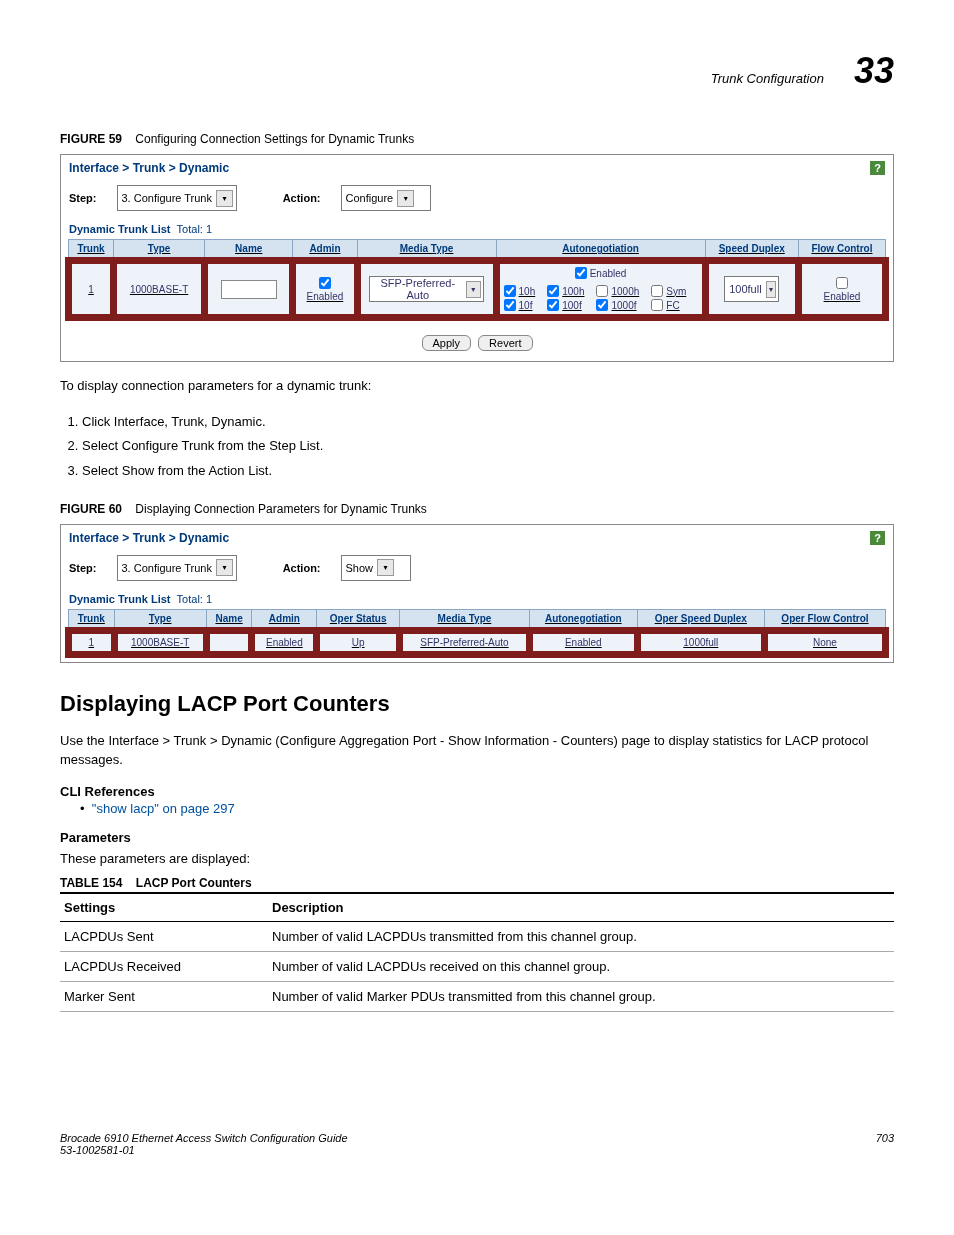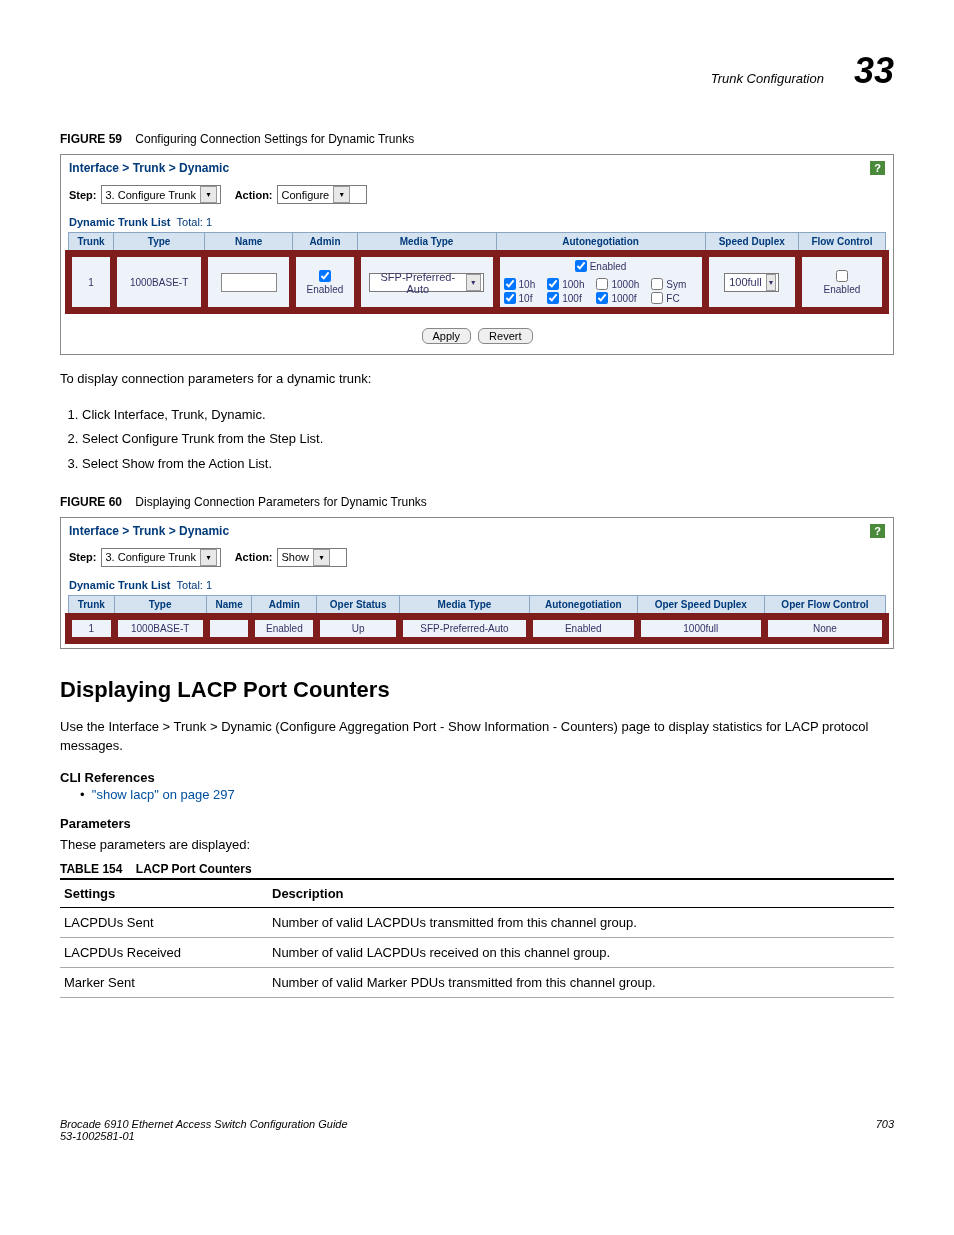--- a/index.html
+++ b/index.html
@@ -55,27 +55,27 @@
     display: inline-flex;
     align-items: center;
     justify-content: center;
     font-weight: bold;
     font-size: 11px;
   }
   .step-row {
     padding: 4px 8px 8px 8px;
     display: flex;
     align-items: center;
-    gap: 4px;
+    gap: 20px;
   }
   .step-row label { font-weight: bold; }
   .dropdown {
     border: 1px solid #7a7a7a;
     background: #fff;
-    height: 19px;
+    height: 26px;
     display: inline-flex;
     align-items: center;
     padding: 0 2px 0 4px;
     font-size: 11px;
     box-sizing: border-box;
   }
   .dropdown .arrow {
     width: 15px;
     height: 15px;
     background: #e8e8e8;
@@ -91,20 +91,21 @@
     font-weight: bold;
     padding: 4px 8px;
     font-size: 11px;
   }
   .list-title .total { font-weight: normal; }
   .ui-table {
     border-collapse: collapse;
     margin: 0 4px 8px 4px;
     width: calc(100% - 8px);
     table-layout: auto;
+    text-decoration: underline;
   }
   .ui-table th {
     background: #d5e3f1;
     border: 1px solid #8aa6c2;
     color: #003a7a;
     font-weight: bold;
     font-size: 10px;
     padding: 3px 4px;
     text-align: center;
   }

